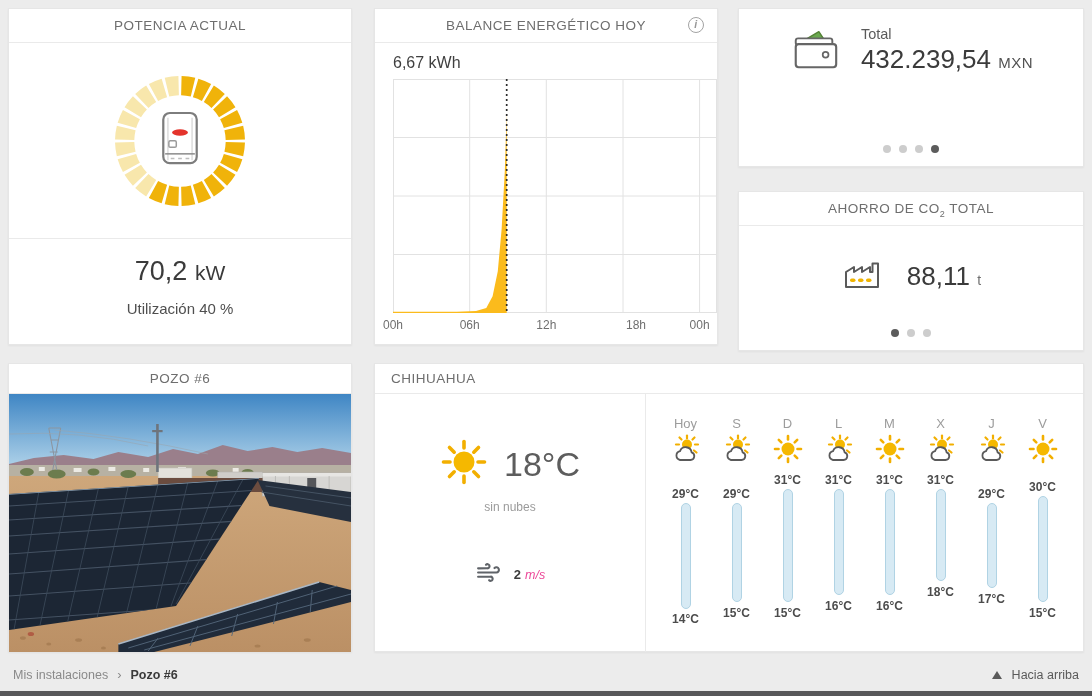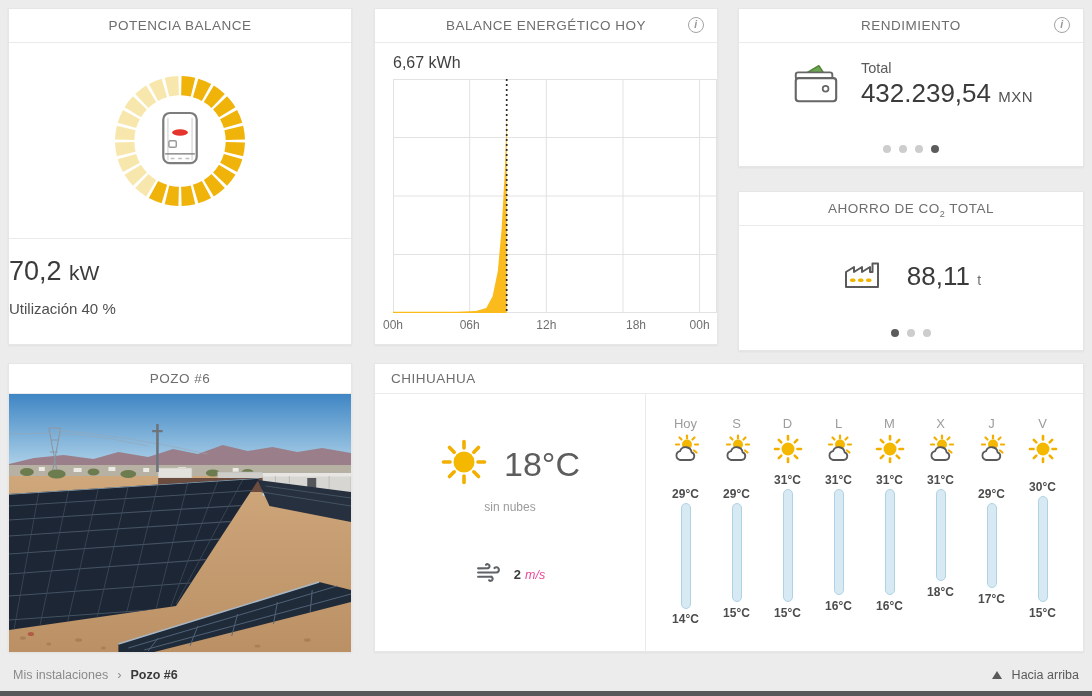--- a/index.html
+++ b/index.html
@@ -17,21 +17,21 @@
   .info-icon { position:absolute; right:13px; top:8px; width:16px; height:16px; border:1.5px solid #a3a3a3;
                border-radius:50%; line-height:13px; text-align:center; color:#979797;
                font-size:10.5px; font-style:italic; font-weight:bold; }
   .info-icon::after { content:"i"; }
 
   
   #card-potencia { left:8px; top:8px; width:344px; height:337px; }
   .gauge-section { height:195px; display:flex; align-items:center; justify-content:center; }
   .gauge-wrap { position:relative; width:132px; height:132px; }
   .inverter-overlay { position:absolute; left:50%; top:50%; transform:translate(-50%,-50%); }
-  .value-section { border-top:1px solid #eaeaea; text-align:left; }
+  .value-section { border-top:1px solid #eaeaea; text-align:center; }
   .big-value { margin-top:17px; font-size:27px; color:#3b3b3b; }
   .big-value .unit { font-size:21px; }
   .sub-value { margin-top:13px; font-size:15px; color:#4f4f4f; }
 
   
   #card-balance { left:374px; top:8px; width:344px; height:337px; }
   .chart-label { position:absolute; left:18px; top:45px; font-size:16px; color:#3f3f3f; }
   #balance-svg { position:absolute; left:18px; top:70px; }
   #balance-ticks { position:absolute; left:18px; top:309px; width:324px; height:16px; }
   #balance-ticks span { position:absolute; transform:translateX(-50%); font-size:12px; color:#6f6f6f; }
@@ -84,21 +84,21 @@
   .up-arrow { width:0; height:0; border-left:5.5px solid transparent; border-right:5.5px solid transparent;
               border-bottom:8px solid #5a5a5a; margin-right:10px; }
   #footer-strip { position:absolute; left:0; top:691px; width:100%; height:5px; background:#58585a; }
 </style>
 </head>
 <body>
 
 <div id="page">
 
   <div class="card" id="card-potencia">
-    <div class="card-header">POTENCIA BALANCE</div>
+    <div class="card-header">POTENCIA ACTUAL</div>
     <div class="gauge-section">
       <div class="gauge-wrap">
         <svg id="gauge-svg" width="132" height="132" viewBox="0 0 130 130">
             <path d="M 66.10 20.01 A 45 45 0 0 1 75.58 21.26 L 80.05 2.79 A 64 64 0 0 0 66.56 1.02 Z" fill="#F0B30A"></path>
             <path d="M 77.71 21.83 A 45 45 0 0 1 86.54 25.49 L 95.64 8.81 A 64 64 0 0 0 83.07 3.60 Z" fill="#F0B30A"></path>
             <path d="M 88.45 26.59 A 45 45 0 0 1 96.03 32.41 L 109.14 18.65 A 64 64 0 0 0 98.34 10.37 Z" fill="#F0B30A"></path>
             <path d="M 97.59 33.97 A 45 45 0 0 1 103.41 41.55 L 119.63 31.66 A 64 64 0 0 0 111.35 20.86 Z" fill="#F0B30A"></path>
             <path d="M 104.51 43.46 A 45 45 0 0 1 108.17 52.29 L 126.40 46.93 A 64 64 0 0 0 121.19 34.36 Z" fill="#F0B30A"></path>
             <path d="M 108.74 54.42 A 45 45 0 0 1 109.99 63.90 L 128.98 63.44 A 64 64 0 0 0 127.21 49.95 Z" fill="#F0B30A"></path>
             <path d="M 109.99 66.10 A 45 45 0 0 1 108.74 75.58 L 127.21 80.05 A 64 64 0 0 0 128.98 66.56 Z" fill="#F0B30A"></path>
@@ -165,24 +165,20 @@
     <div id="balance-ticks">
         <span style="left: 0px;">00h</span>
         <span style="left: 76.7px;">06h</span>
         <span style="left: 153.3px;">12h</span>
         <span style="left: 243px;">18h</span>
         <span style="left: 306.6px;">00h</span>
       </div>
   </div>
 
   <div class="card" id="card-rendimiento">
-    <div class="card-header">
-      <span>RENDIMIENTO</span>
-      <span class="info-icon"></span>
-    </div>
     <div class="kpi-row">
       <div class="icon-box">
         <svg width="52" height="46" viewBox="0 0 54 46">
           <polygon points="14,16 31,6 37,15" fill="#6AA84F" stroke="#538235" stroke-width="1.5" stroke-linejoin="round"></polygon>
           <rect x="7" y="13" width="38" height="7" rx="2.5" fill="#fff" stroke="#666" stroke-width="2"></rect>
           <rect x="7" y="19" width="42" height="24" rx="3" fill="#fff" stroke="#666" stroke-width="2.2"></rect>
           <circle cx="38" cy="30" r="3" fill="#fff" stroke="#666" stroke-width="1.8"></circle>
         </svg>
       </div>
       <div class="kpi-text">

